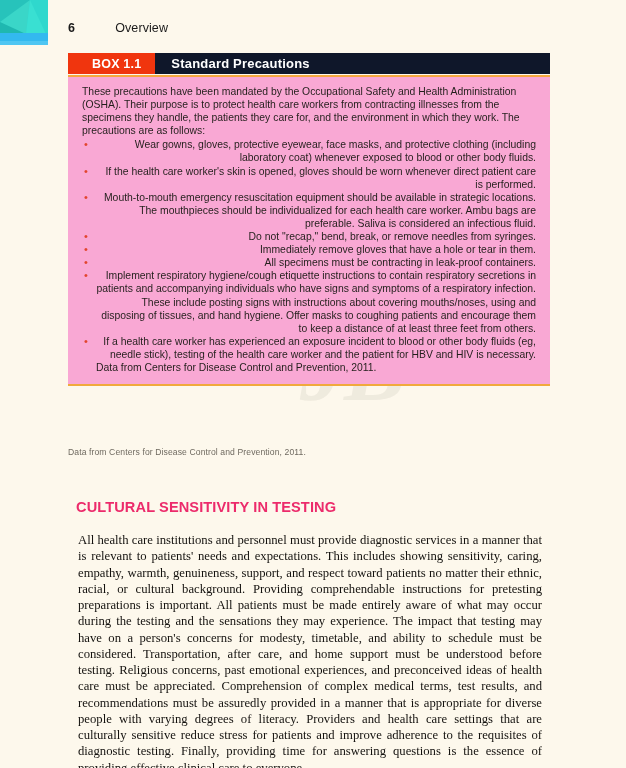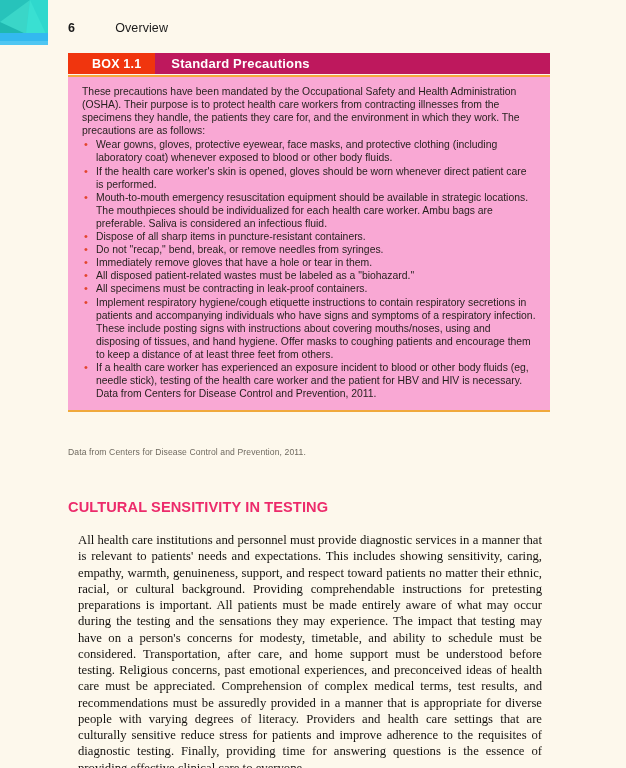--- a/index.html
+++ b/index.html
@@ -48,21 +48,21 @@
   .feature-box {
     position: absolute;
     left: 68px;
     top: 53px;
     width: 482px;
   }
   .box-banner {
     display: flex;
     align-items: stretch;
     height: 21px;
-    background: #be185d;
+    background: #0f172a;
   }
   .box-tab {
     background: #f0350e;
     color: #ffffff;
     font-size: 12.5px;
     font-weight: bold;
     letter-spacing: .2px;
     display: flex;
     align-items: center;
     padding: 0 14px 0 24px;
@@ -93,20 +93,21 @@
   }
   ul.box-list {
     list-style: none;
     margin: 0;
     padding: 0;
   }
   ul.box-list li {
     position: relative;
     padding-left: 14px;
     margin: 0 0 0 0;
+    text-align: right;
   }
   ul.box-list li::before {
     content: "\2022";
     position: absolute;
     left: 2px;
     top: -1px;
     color: #e2452c;
     font-size: 11px;
     line-height: 14px;
   }
@@ -126,21 +127,21 @@
     top: 447px;
     width: 482px;
     color: #6f6a60;
     font-size: 8.6px;
     letter-spacing: .1px;
   }
 
   
   .section-heading {
     position: absolute;
-    left: 68px;
+    left: 76px;
     top: 499px;
     color: #ec2b6b;
     font-size: 14.6px;
     font-weight: bold;
     letter-spacing: .1px;
   }
   .section-body {
     position: absolute;
     left: 68px;
     top: 522px;
@@ -199,24 +200,22 @@
     <div class="box-tab">BOX 1.1</div>
     <div class="box-banner-title">Standard Precautions</div>
   </div>
   <div class="box-rule-top"></div>
   <div class="box-body">
     <p class="intro">These precautions have been mandated by the Occupational Safety and Health Administration (OSHA). Their purpose is to protect health care workers from contracting illnesses from the specimens they handle, the patients they care for, and the environment in which they work. The precautions are as follows:</p>
     <ul class="box-list">
       <li>Wear gowns, gloves, protective eyewear, face masks, and protective clothing (including laboratory coat) whenever exposed to blood or other body fluids.</li>
       <li>If the health care worker's skin is opened, gloves should be worn whenever direct patient care is performed.</li>
       <li>Mouth-to-mouth emergency resuscitation equipment should be available in strategic locations. The mouthpieces should be individualized for each health care worker. Ambu bags are preferable. Saliva is considered an infectious fluid.</li>
-      <li>Dispose of all sharp items in puncture-resistant containers.</li>
       <li>Do not "recap," bend, break, or remove needles from syringes.</li>
       <li>Immediately remove gloves that have a hole or tear in them.</li>
-      <li>All disposed patient-related wastes must be labeled as a "biohazard."</li>
       <li>All specimens must be contracting in leak-proof containers.</li>
       <li>Implement respiratory hygiene/cough etiquette instructions to contain respiratory secretions in patients and accompanying individuals who have signs and symptoms of a respiratory infection. These include posting signs with instructions about covering mouths/noses, using and disposing of tissues, and hand hygiene. Offer masks to coughing patients and encourage them to keep a distance of at least three feet from others.</li>
       <li>If a health care worker has experienced an exposure incident to blood or other body fluids (eg, needle stick), testing of the health care worker and the patient for HBV and HIV is necessary.</li>
     </ul>
     <div class="box-note">Data from Centers for Disease Control and Prevention, 2011.</div>
   </div>
   <div class="box-rule-bottom"></div>
 </div>
 
 <div class="source-credit">Data from Centers for Disease Control and Prevention, 2011.</div>

